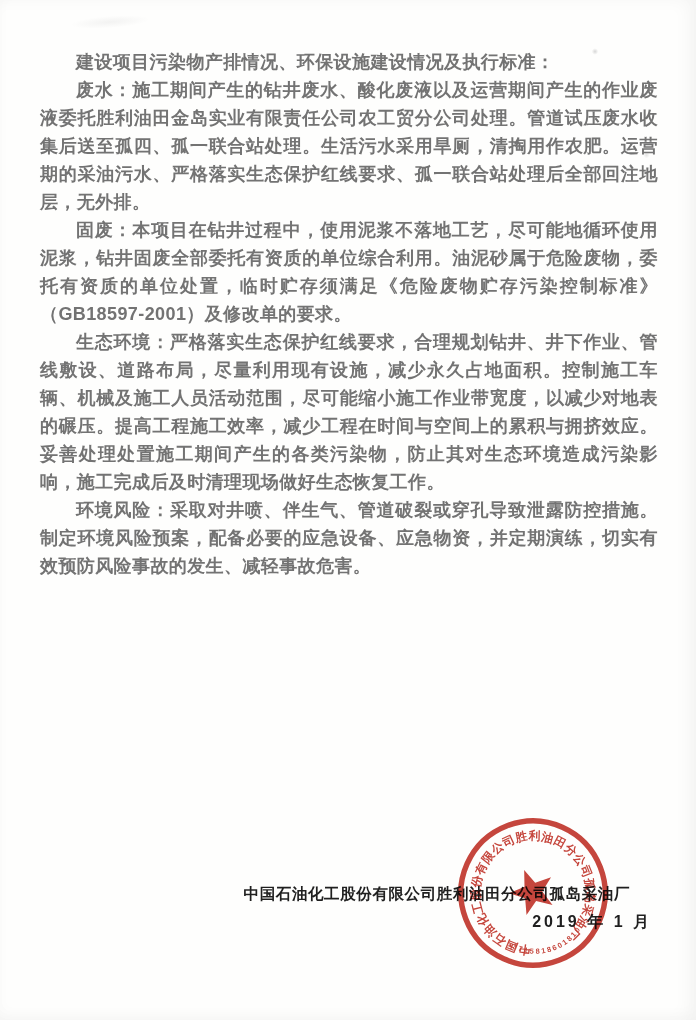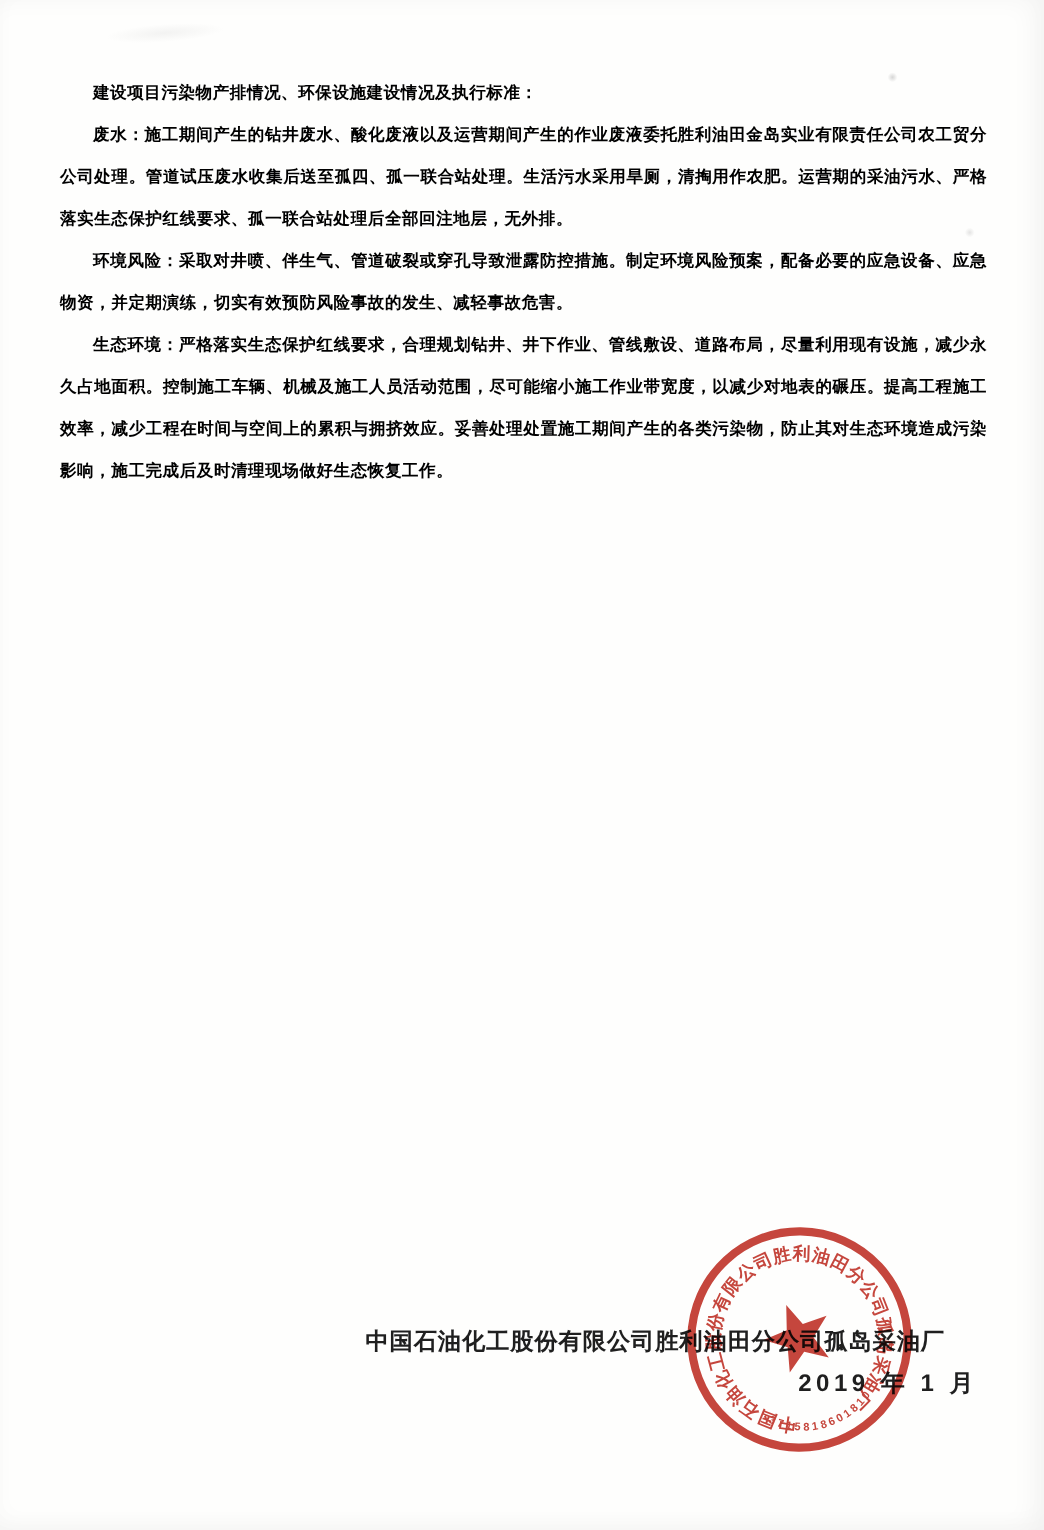--- a/index.html
+++ b/index.html
@@ -18,22 +18,22 @@
     position: absolute;
     inset: 0;
     background: #fefefd;
     box-shadow: inset -8px 0 16px rgba(0,0,0,0.035), inset 0 -6px 14px rgba(0,0,0,0.02);
   }
   .content {
     position: absolute;
     left: 40px;
     top: 48px;
     width: 618px;
-    color: #000000;
-    font-size: 11px;
+    color: #737373;
+    font-size: 18px;
     line-height: 28px;
     font-weight: bold;
     text-align: justify;
     letter-spacing: 0.4px;
   }
   .content p {
     margin: 0;
     text-indent: 2em;
   }
   .doc-title {
@@ -104,22 +104,23 @@
 
 <div class="page">
 
   <div class="artifact-smudge"></div>
   <div class="artifact-dot-1"></div>
   <div class="artifact-dot-2"></div>
 
   <div class="content">
     <p class="doc-title">建设项目污染物产排情况、环保设施建设情况及执行标准：</p>
     <p>废水：施工期间产生的钻井废水、酸化废液以及运营期间产生的作业废液委托胜利油田金岛实业有限责任公司农工贸分公司处理。管道试压废水收集后送至孤四、孤一联合站处理。生活污水采用旱厕，清掏用作农肥。运营期的采油污水、严格落实生态保护红线要求、孤一联合站处理后全部回注地层，无外排。</p>
+    <p>固废：本项目在钻井过程中，使用泥浆不落地工艺，尽可能地循环使用泥浆，钻井固废全部委托有资质的单位综合利用。油泥砂属于危险废物，委托有资质的单位处置，临时贮存须满足《危险废物贮存污染控制标准》（GB18597-2001）及修改单的要求。</p>
+    <p>生态环境：严格落实生态保护红线要求，合理规划钻井、井下作业、管线敷设、道路布局，尽量利用现有设施，减少永久占地面积。控制施工车辆、机械及施工人员活动范围，尽可能缩小施工作业带宽度，以减少对地表的碾压。提高工程施工效率，减少工程在时间与空间上的累积与拥挤效应。妥善处理处置施工期间产生的各类污染物，防止其对生态环境造成污染影响，施工完成后及时清理现场做好生态恢复工作。</p>
     <p>环境风险：采取对井喷、伴生气、管道破裂或穿孔导致泄露防控措施。制定环境风险预案，配备必要的应急设备、应急物资，并定期演练，切实有效预防风险事故的发生、减轻事故危害。</p>
-    <p>生态环境：严格落实生态保护红线要求，合理规划钻井、井下作业、管线敷设、道路布局，尽量利用现有设施，减少永久占地面积。控制施工车辆、机械及施工人员活动范围，尽可能缩小施工作业带宽度，以减少对地表的碾压。提高工程施工效率，减少工程在时间与空间上的累积与拥挤效应。妥善处理处置施工期间产生的各类污染物，防止其对生态环境造成污染影响，施工完成后及时清理现场做好生态恢复工作。</p>
   </div>
 
   <div class="signature">
     <div class="company">中国石油化工股份有限公司胜利油田分公司孤岛采油厂</div>
     <div class="date">2019 年 1 月</div>
   </div>
 
   <svg class="seal" viewBox="0 0 160 160" xmlns="http://www.w3.org/2000/svg">
     <defs>
       <path id="sealTopArc" d="M 80,134 A 54,54 0 0 1 80,26 A 54,54 0 0 1 80,134" fill="none"></path>

